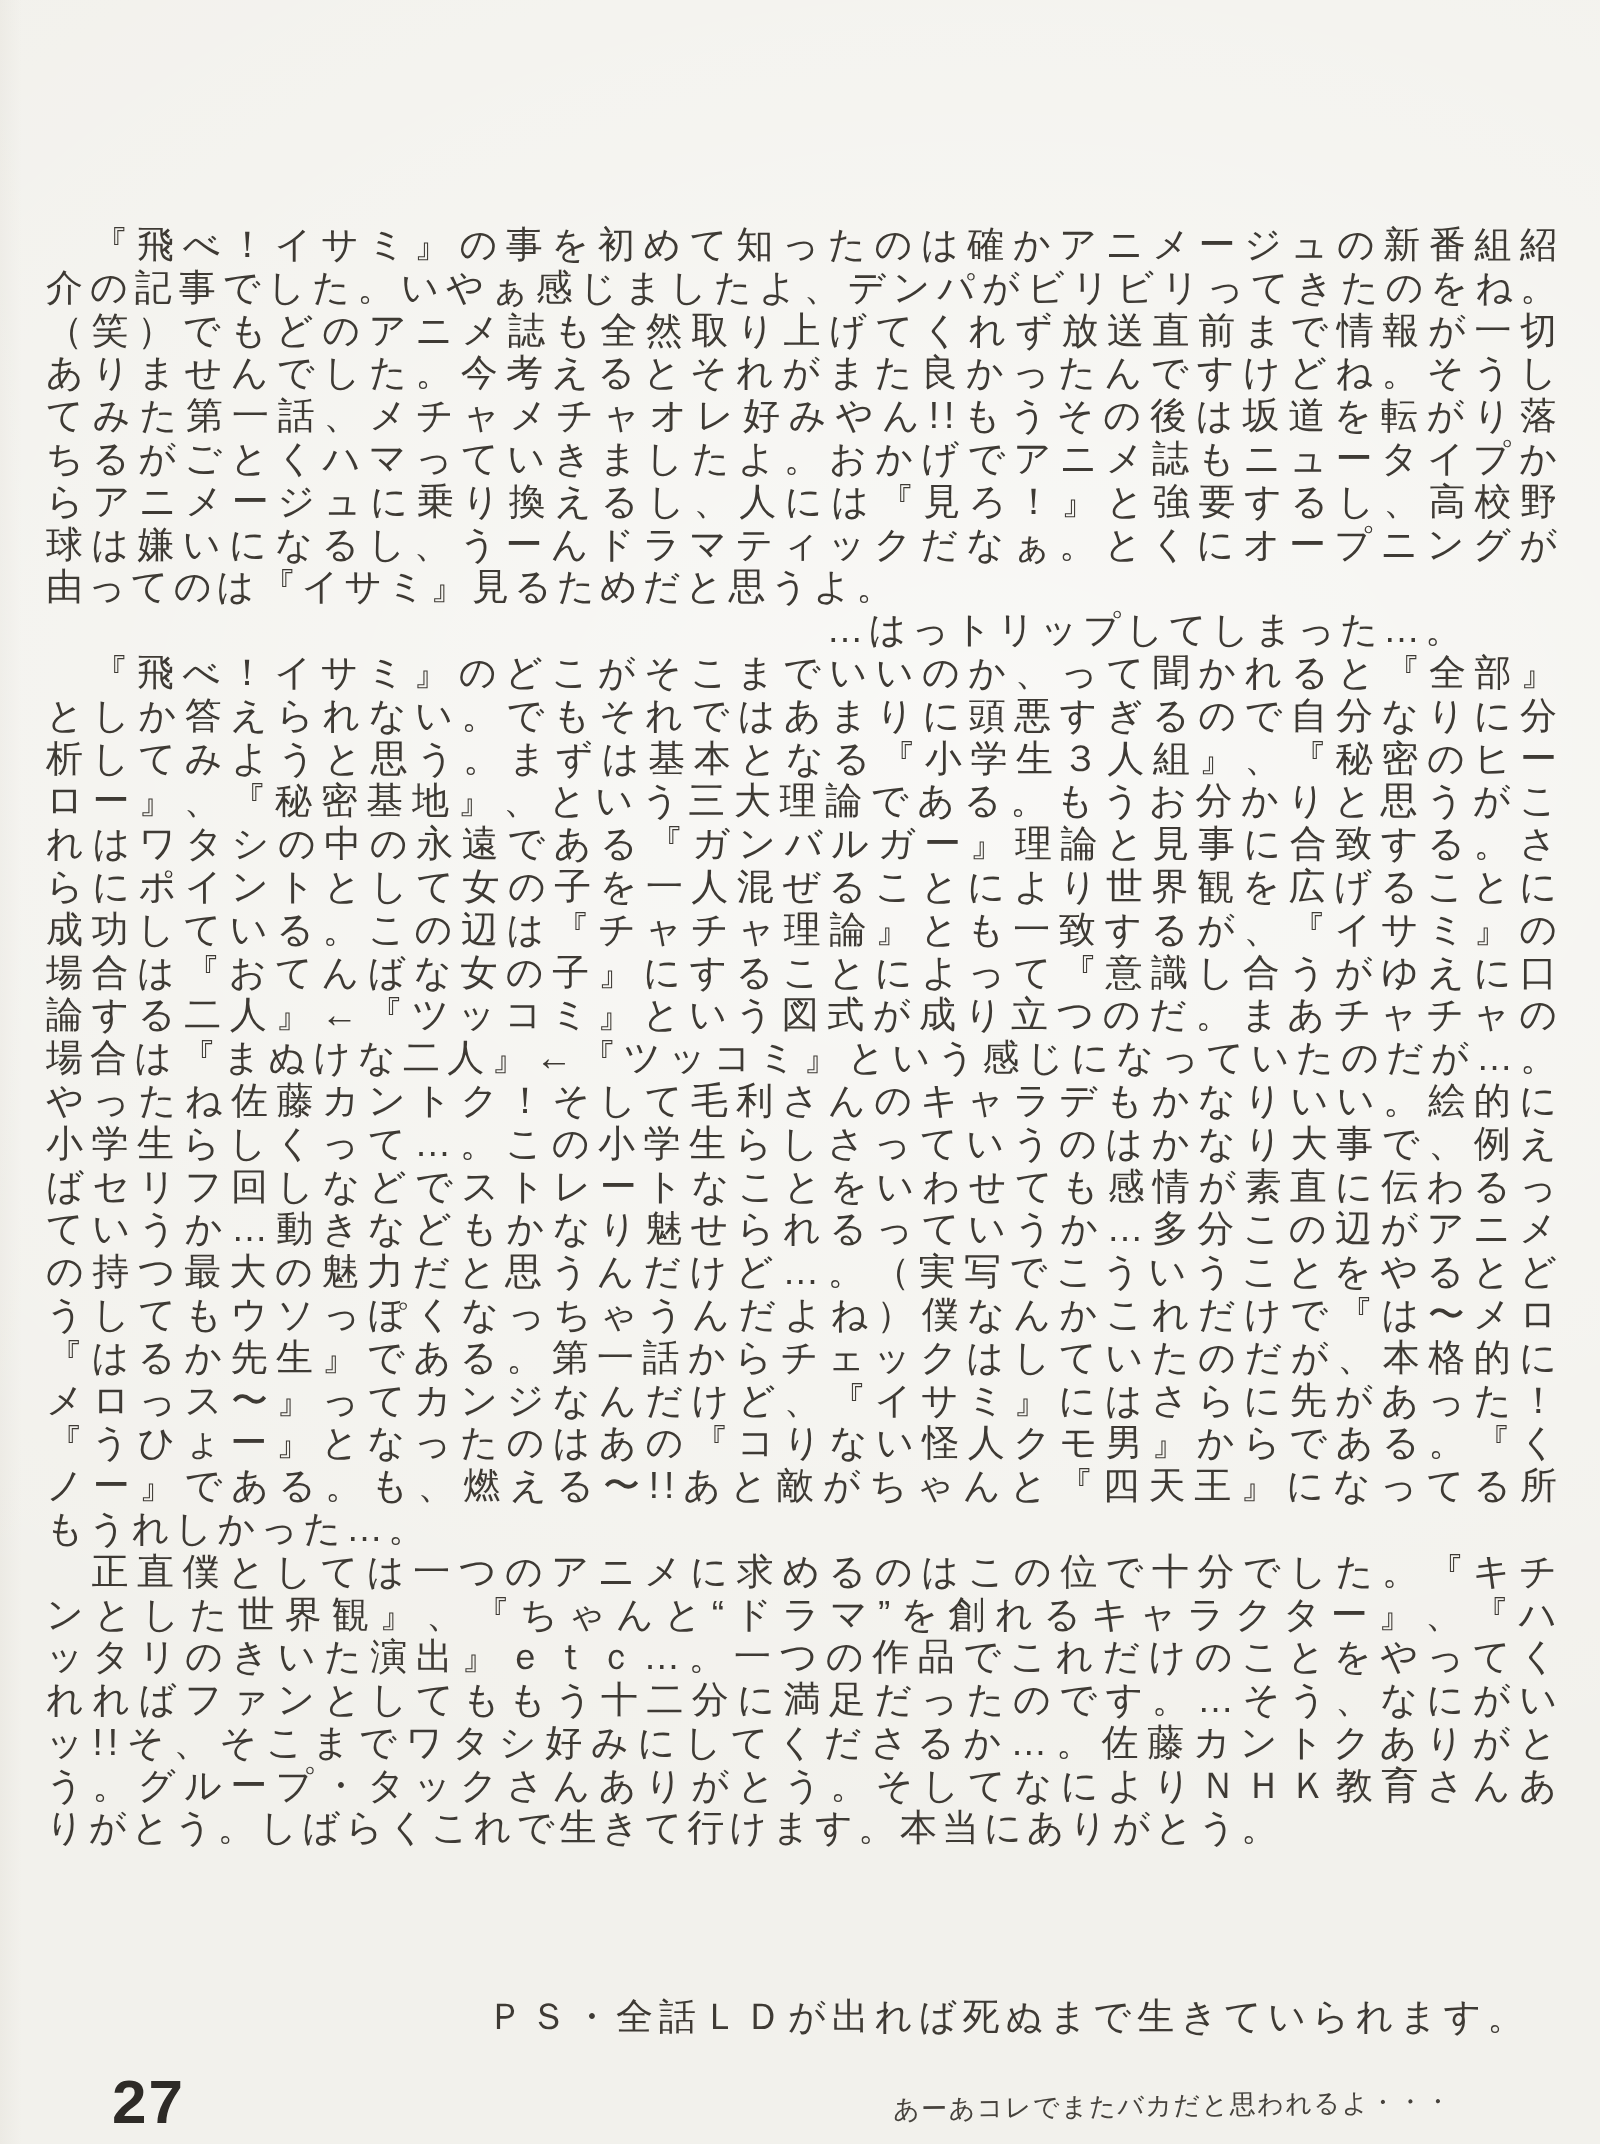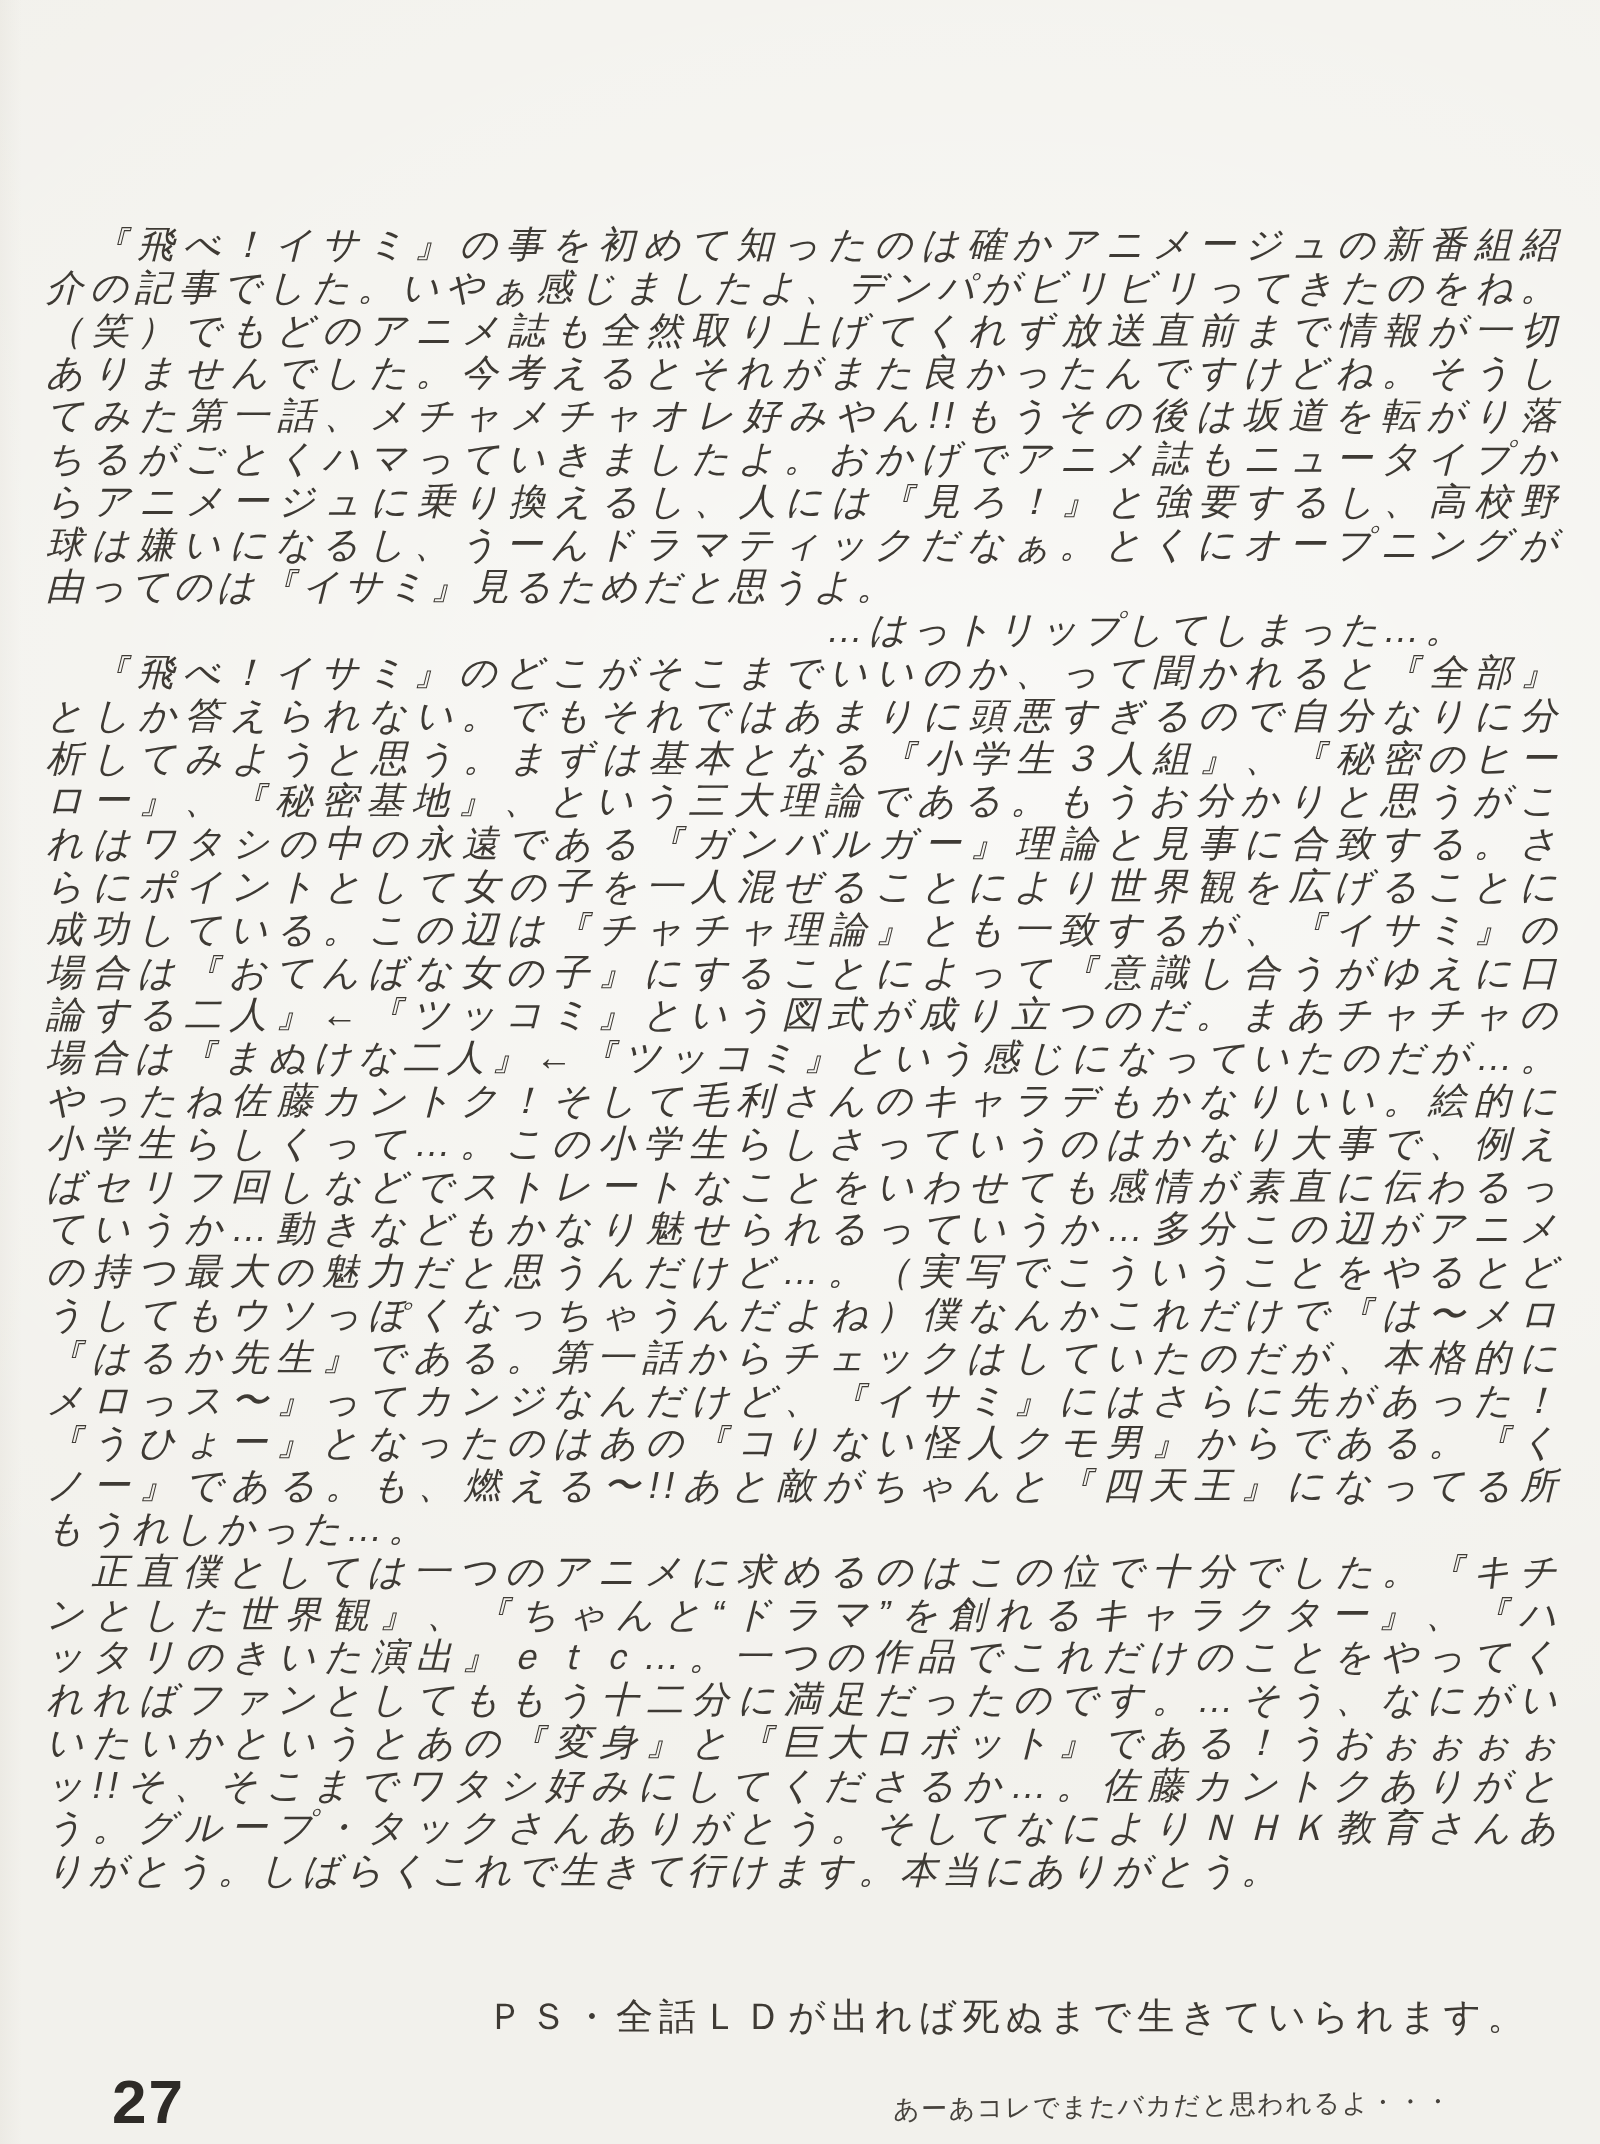--- a/index.html
+++ b/index.html
@@ -35,21 +35,20 @@
     white-space: nowrap;
   }
   .essay-body {
     position: absolute;
     top: 224px;
     left: 46px;
     width: 1516px;
     font-size: 37px;
     letter-spacing: 5px;
     color: #3e3a34;
-    font-style: italic;
   }
   .line {
     height: 42.8px;
     line-height: 42.8px;
     white-space: nowrap;
     overflow: visible;
   }
   .line.justify {
     white-space: normal;
     text-align: justify;
@@ -123,21 +122,20 @@
       <div class="line justify">うしてもウソっぽくなっちゃうんだよね）僕なんかこれだけで『は〜メロ</div>
       <div class="line justify">『はるか先生』である。第一話からチェックはしていたのだが、本格的に</div>
       <div class="line justify">メロっス〜』ってカンジなんだけど、『イサミ』にはさらに先があった！</div>
       <div class="line justify">『うひょー』となったのはあの『コりない怪人クモ男』からである。『く</div>
       <div class="line justify">ノー』である。も、燃える〜!!あと敵がちゃんと『四天王』になってる所</div>
       <div class="line left">もうれしかった…。</div>
       <div class="line justify">　正直僕としては一つのアニメに求めるのはこの位で十分でした。『キチ</div>
       <div class="line justify">ンとした世界観』、『ちゃんと“ドラマ”を創れるキャラクター』、『ハ</div>
       <div class="line justify">ッタリのきいた演出』ｅｔｃ…。一つの作品でこれだけのことをやってく</div>
       <div class="line justify">れればファンとしてももう十二分に満足だったのです。…そう、なにがい</div>
-      <div class="line justify">いたいかというとあの『変身』と『巨大ロボット』である！うおぉぉぉぉ</div>
       <div class="line justify">ッ!!そ、そこまでワタシ好みにしてくださるか…。佐藤カントクありがと</div>
       <div class="line justify">う。グループ・タックさんありがとう。そしてなによりＮＨＫ教育さんあ</div>
       <div class="line left">りがとう。しばらくこれで生きて行けます。本当にありがとう。</div>
     </div>
 
   <div class="ps-note">ＰＳ・全話ＬＤが出れば死ぬまで生きていられます。</div>
 
   <div class="page-number">27</div>
 
   <div class="handwritten-note">あーあコレでまたバカだと思われるよ・・・</div>

